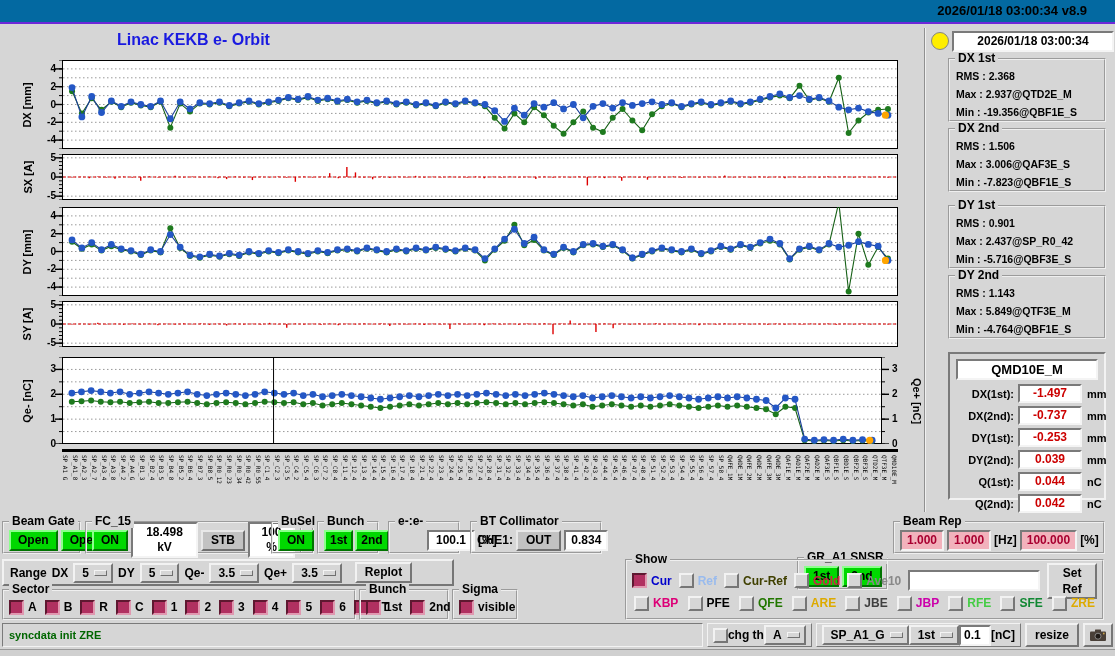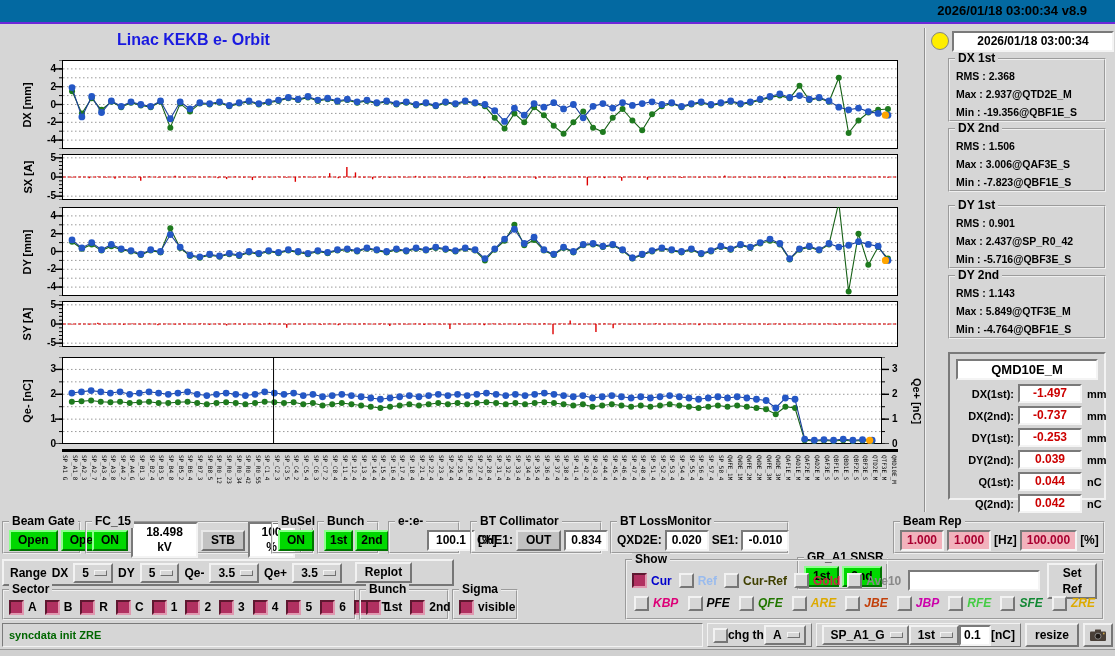--- a/index.html
+++ b/index.html
@@ -1204,29 +1204,20 @@
     </div>
   </div>
   <div class="grp" style="left:470px;top:521px;width:132px;height:33px;">
     <span class="gt">BT Collimator</span>
     <div class="grp-body" style="gap:3px;">
       <span class="lbl">CHE1:</span>
       <button class="btn-gray">OUT</button>
       <span class="val">0.834</span>
     </div>
   </div>
-  <div class="grp" style="left:610px;top:521px;width:179px;height:33px;">
-    <span class="gt">BT LossMonitor</span>
-    <div class="grp-body" style="gap:3px;">
-      <span class="lbl">QXD2E:</span>
-      <span class="val">0.020</span>
-      <span class="lbl">SE1:</span>
-      <span class="val">-0.010</span>
-    </div>
-  </div>
   <div class="grp" style="left:797px;top:515px;width:91px;height:33px;margin-top:42px;">
     <span class="gt">GR_A1 SNSR</span>
     <div class="grp-body" style="gap:3px;">
       <button class="btn-green" style="flex:1;">1st</button>
       <button class="btn-green" style="flex:1;">2nd</button>
     </div>
   </div>
   <div class="grp" style="left:893px;top:521px;width:212px;height:33px;">
     <span class="gt">Beam Rep</span>
     <div class="grp-body" style="gap:3px;">
@@ -1357,40 +1348,40 @@
               <span class="cblabel" style="color: rgb(204, 34, 68);">Gold</span>
             </span>
             <span class="cbwrap">
               <span class="cb"></span>
               <span class="cblabel" style="color: rgb(136, 136, 136);">Ave10</span>
             </span>
           </span>
         <input class="tinput" style="width: 122px;" value="">
         <button class="btn3d" style="padding:0 6px;line-height:16px;">Set Ref</button>
       </div>
-      <div id="show-row2" style="display:flex;align-items:center;justify-content:space-between;height:22px;padding:0 2px;font-style:italic;">
+      <div id="show-row2" style="display:flex;align-items:center;justify-content:space-between;height:22px;padding:0 2px;">
           <span class="cbwrap">
             <span class="cb"></span>
             <span class="cblabel" style="color: rgb(221, 0, 119);">KBP</span>
           </span>
           <span class="cbwrap">
             <span class="cb"></span>
             <span class="cblabel" style="color: #000000;">PFE</span>
           </span>
           <span class="cbwrap">
             <span class="cb"></span>
             <span class="cblabel" style="color: rgb(34, 119, 0);">QFE</span>
           </span>
           <span class="cbwrap">
             <span class="cb"></span>
             <span class="cblabel" style="color: rgb(221, 170, 0);">ARE</span>
           </span>
           <span class="cbwrap">
             <span class="cb"></span>
-            <span class="cblabel" style="color: #c2410c;">JBE</span>
+            <span class="cblabel" style="color: #404040;">JBE</span>
           </span>
           <span class="cbwrap">
             <span class="cb"></span>
             <span class="cblabel" style="color: rgb(204, 0, 170);">JBP</span>
           </span>
           <span class="cbwrap">
             <span class="cb"></span>
             <span class="cblabel" style="color: rgb(68, 204, 68);">RFE</span>
           </span>
           <span class="cbwrap">

